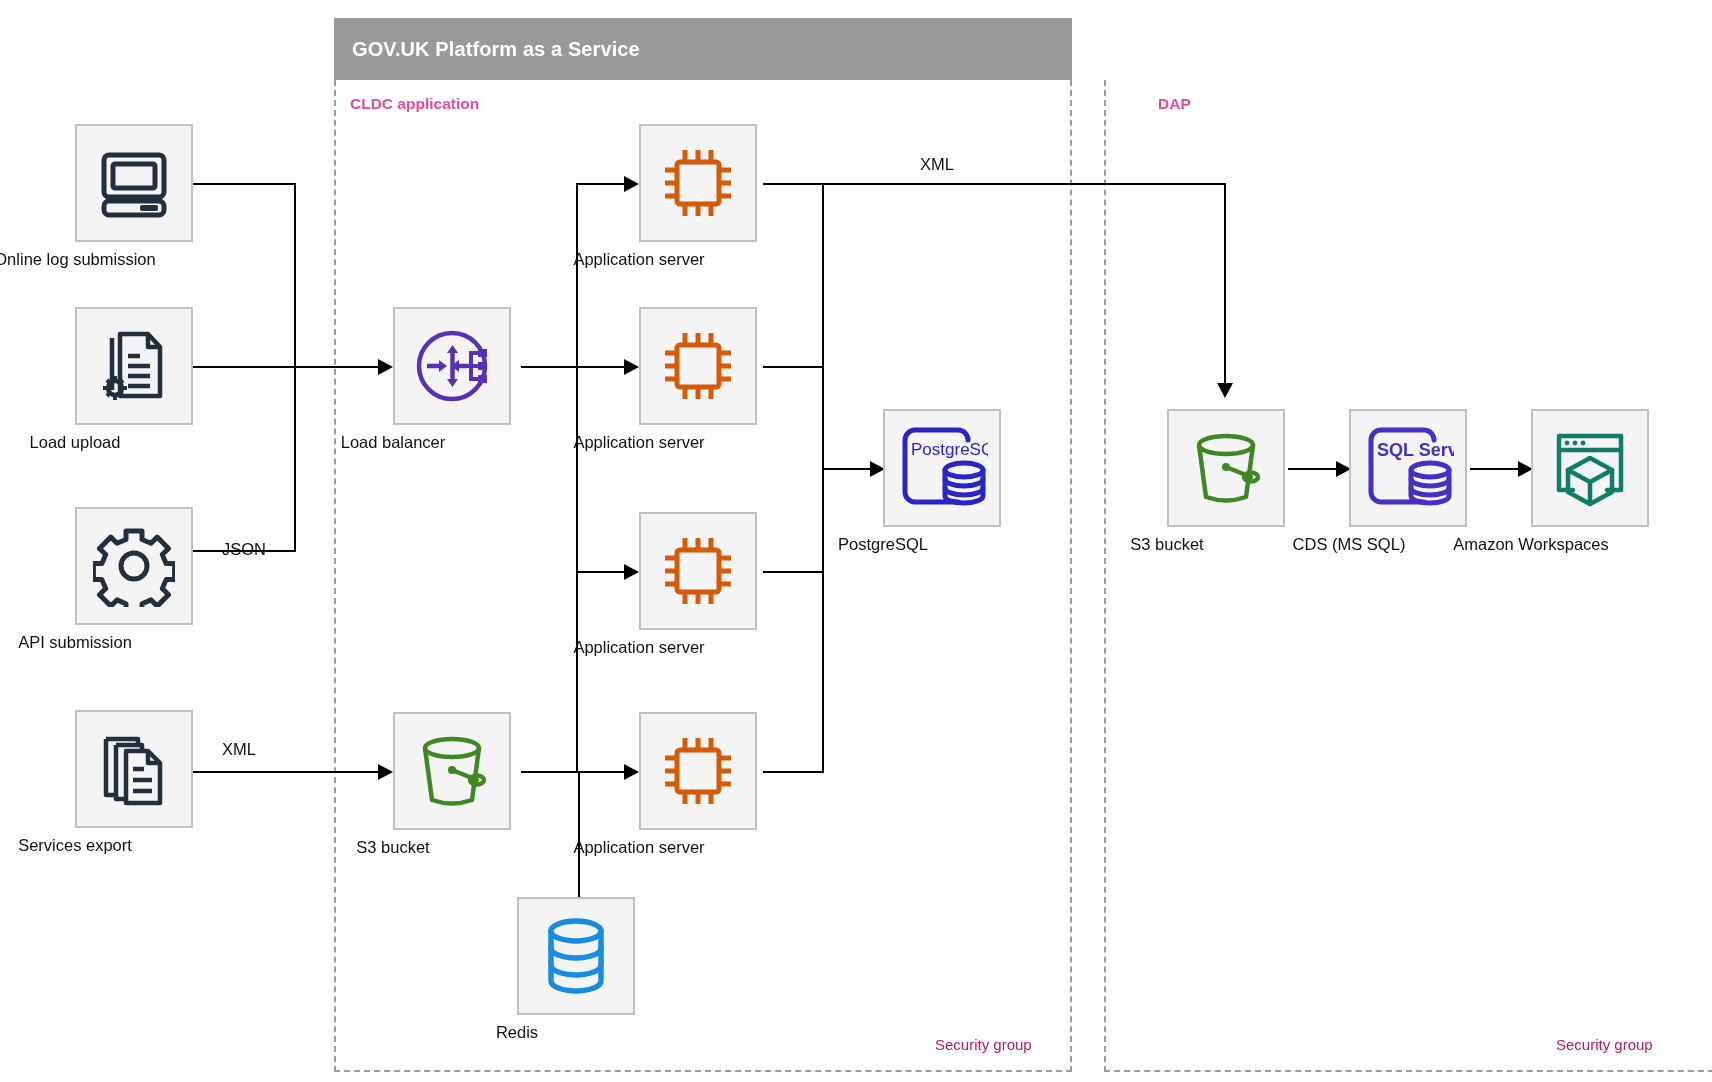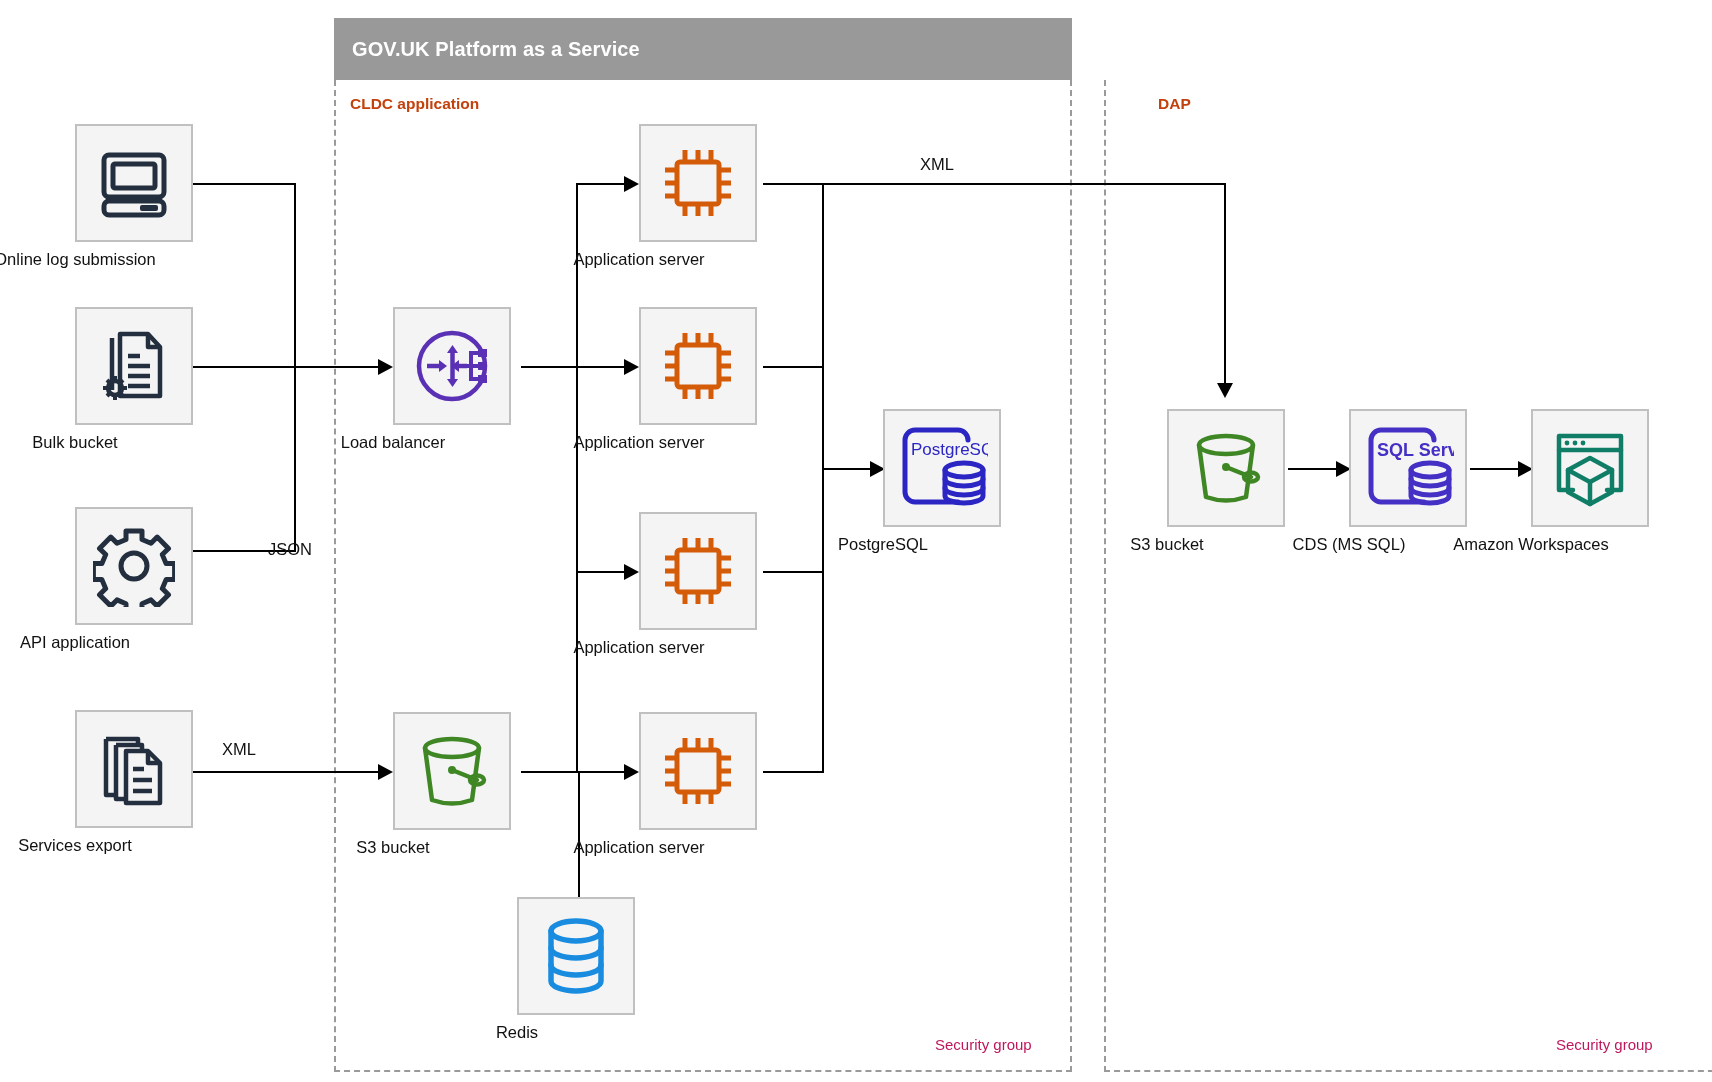--- a/index.html
+++ b/index.html
@@ -36,21 +36,21 @@
     position: absolute;
     border: 2px dashed #9a9a9a;
     border-top: none;
     box-sizing: border-box;
     background: transparent;
   }
   .group-sublabel {
     position: absolute;
     font-weight: bold;
     font-size: 15.5px;
-    color: #c2410c;
+    color: #ec4899;
   }
   .security-group-label {
     position: absolute;
     font-size: 15px;
     color: #be185d;
   }
   
   .node {
     position: absolute;
     width: 0; height: 0;
@@ -156,21 +156,21 @@
 
   <div class="line-h" style="left:763px; top:183px; width:463px;"></div>
   <div class="line-v" style="left:1224px; top:183px; height:202px;"></div>
   <div class="arrow-d" style="left:1217px; top:383px;"></div>
   <div class="edge-label" style="left:920px; top:155px;">XML</div>
 
   <div class="line-h" style="left:193px; top:771px; width:192px;"></div>
   <div class="arrow-r" style="left:378px; top:764px;"></div>
   <div class="edge-label" style="left:222px; top:740px;">XML</div>
 
-  <div class="edge-label" style="left:222px; top:540px;margin-left:46px;">JSON</div>
+  <div class="edge-label" style="left:222px; top:540px;">JSON</div>
 
   <div class="line-h" style="left:521px; top:771px; width:56px;"></div>
 
   <div class="line-v" style="left:578px; top:771px; height:129px;"></div>
 
   <div class="line-h" style="left:1288px; top:468px; width:58px;"></div>
   <div class="arrow-r" style="left:1336px; top:461px;"></div>
   <div class="line-h" style="left:1470px; top:468px; width:58px;"></div>
   <div class="arrow-r" style="left:1518px; top:461px;"></div>
 
@@ -197,33 +197,33 @@
           <path d="M54 8 V21 H66"></path>
           <path d="M34 30 H46"></path>
           <path d="M34 40 H56"></path>
           <path d="M34 50 H56"></path>
           <path d="M34 60 H56"></path>
           <circle cx="21" cy="62" r="7"></circle>
           <path d="M21 50 v5 M21 69 v5 M9 62 h5 M28 62 h5 M13 54 l4 4 M25 66 l4 4 M29 54 l-4 4 M17 66 l-4 4" stroke-width="4"></path>
         </svg>
       </span>
     </div>
-    <div class="caption">Bulk bucket</div>
+    <div class="caption">Load upload</div>
   </div>
 
   <div class="node" style="left:75px; top:507px;">
     <div class="tile">
       <span>
         <svg width="82" height="82" viewBox="0 0 82 82" fill="none" stroke="#232F3E" stroke-width="5" stroke-linejoin="round">
           <circle cx="41" cy="41" r="13"></circle>
           <path d="M33 6 h16 v8.5 l9 3.8 6.2-6.2 11.3 11.3 -6.2 6.2 3.8 9 h8.5 v16 h-8.5 l-3.8 9 6.2 6.2 -11.3 11.3 -6.2-6.2 -9 3.8 v8.5 h-16 v-8.5 l-9-3.8 -6.2 6.2 -11.3-11.3 6.2-6.2 -3.8-9 h-8.5 v-16 h8.5 l3.8-9 -6.2-6.2 11.3-11.3 6.2 6.2 9-3.8 z"></path>
         </svg>
       </span>
     </div>
-    <div class="caption">API application</div>
+    <div class="caption">API submission</div>
   </div>
 
   <div class="node" style="left:75px; top:710px;">
     <div class="tile">
       <span>
         <svg width="80" height="80" viewBox="0 0 80 80" fill="none" stroke="#232F3E" stroke-width="4.5" stroke-linejoin="round">
           <path d="M12 10 H44 V16"></path>
           <path d="M12 10 V66 H20"></path>
           <path d="M22 16 H48 V22"></path>
           <path d="M22 16 V70 H30"></path>

